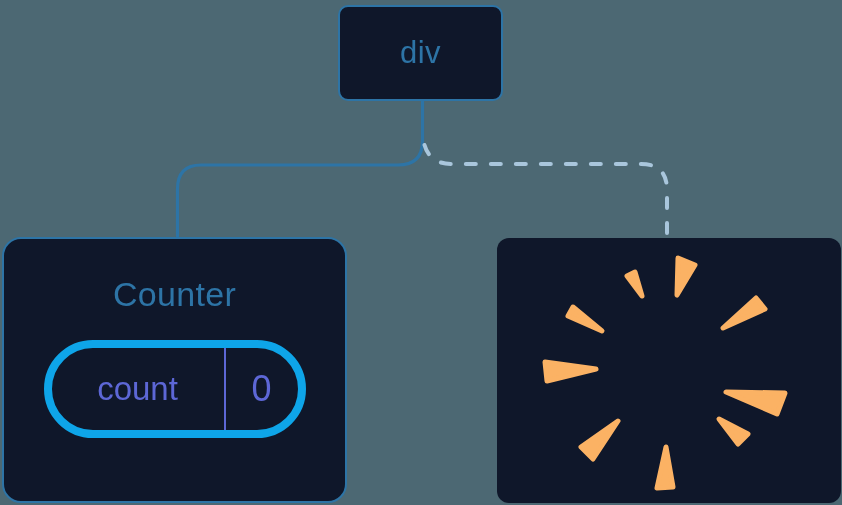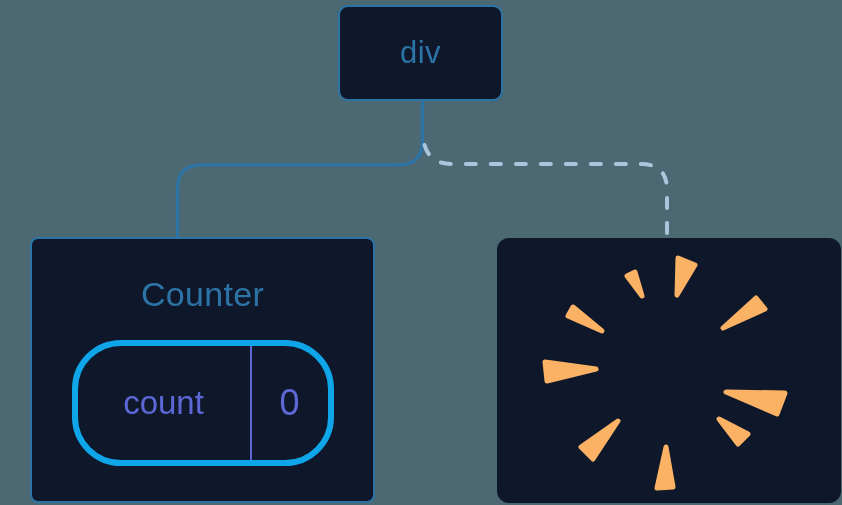--- a/index.html
+++ b/index.html
@@ -34,35 +34,35 @@
     display: flex; align-items: center; justify-content: center;
     color: #2D74A6;
     font-size: 31px;
     font-weight: 500;
     letter-spacing: 0.5px;
   }
   .counter-node {
     left: 2px; top: 237px;
     width: 345px; height: 266px;
     border: 2.5px solid #2D74A6;
-    border-radius: 8px;
-    display: flex; flex-direction: column; align-items: center; margin-left: 28px;
+    border-radius: 19px;
+    display: flex; flex-direction: column; align-items: center;
   }
   .counter-title {
     margin-top: 36px;
     color: #2D74A6;
     font-size: 34px;
     font-weight: 500;
     letter-spacing: 0.3px;
   }
   .state-pill {
     margin-top: 26px;
-    width: 262px; height: 126px;
+    width: 262px; height: 98px;
     box-sizing: border-box;
-    border: 6px solid #0ea5e9;
+    border: 8px solid #0ea5e9;
     border-radius: 49px;
     display: flex;
     align-items: stretch;
     overflow: hidden;
     color: #5D67D6;
   }
   .state-key-cell {
     flex: 0 0 172px;
     display: flex; align-items: center; justify-content: center;
     font-size: 33px;

